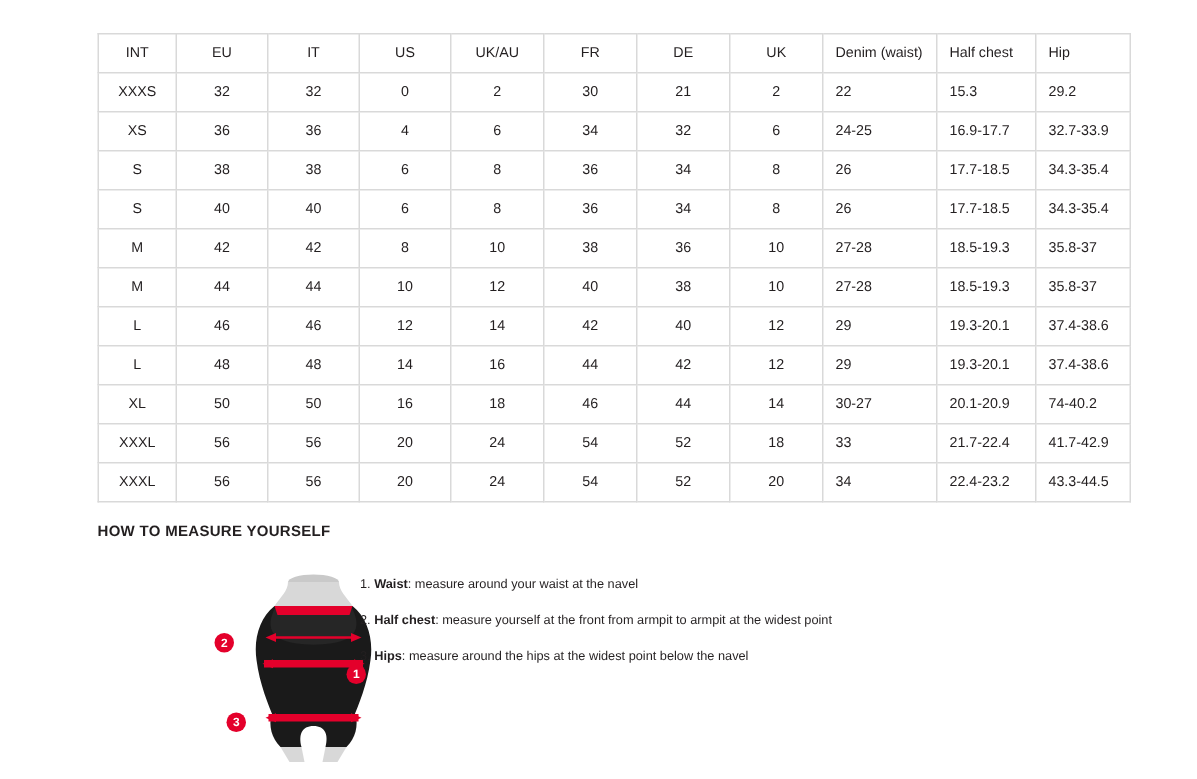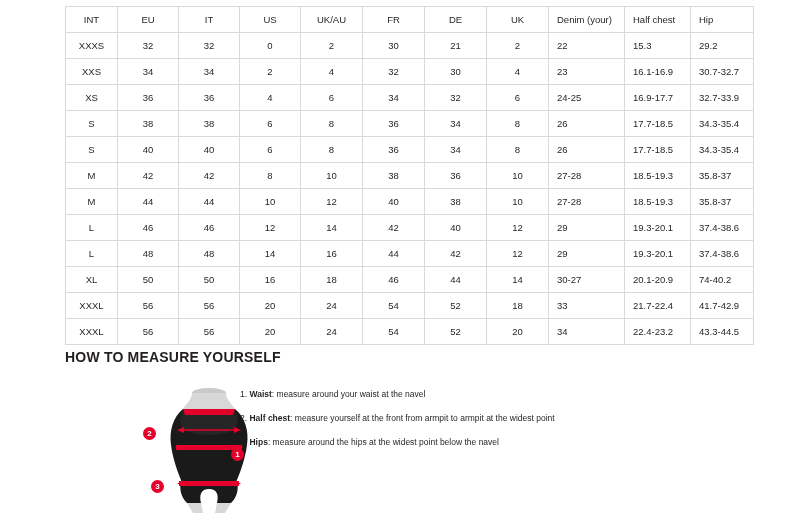--- a/index.html
+++ b/index.html
@@ -12,21 +12,21 @@
     height: 519px;
     font-family: "Liberation Sans", sans-serif;
     color: #231f20;
     position: relative;
     overflow: hidden;
   }
 
   #size-table {
     position: absolute;
     left: 65px;
-    top: 6px;
+    top: 22px;
     width: 668px;
     border-collapse: collapse;
     table-layout: fixed;
   }
   #size-table td, #size-table th {
     border: 1px solid #d9d9d9;
     height: 25px;
     text-align: center;
     vertical-align: middle;
     font-size: 9.5px;
@@ -70,21 +70,21 @@
     padding-left: 8px;
   }
 
   #measure-section {
     position: absolute;
     left: 65px;
     top: 349px;
     width: 700px;
   }
   #measure-title {
-    font-size: 14px;
+    font-size: 10px;
     font-weight: bold;
     letter-spacing: 0.2px;
     color: #231f20;
     margin-bottom: 8px;
   }
 
   #measure-body {
     position: relative;
     height: 140px;
   }
@@ -148,53 +148,40 @@
   <thead>
     <tr>
       <th>INT</th>
       <th>EU</th>
       <th>IT</th>
       <th>US</th>
       <th>UK/AU</th>
       <th>FR</th>
       <th>DE</th>
       <th>UK</th>
-      <th class="denim-col">Denim (your)</th>
+      <th class="denim-col">Denim (waist)</th>
       <th class="chest-col">Half chest</th>
       <th class="hip-col">Hip</th>
     </tr>
   </thead>
   <tbody id="table-body">
       <tr>
         <td class="left-col">XXXS</td>
         <td>32</td>
         <td>32</td>
         <td>0</td>
         <td>2</td>
         <td>30</td>
         <td>21</td>
         <td>2</td>
         <td class="denim-col">22</td>
         <td class="chest-col">15.3</td>
         <td class="hip-col">29.2</td>
       </tr>
       <tr>
-        <td class="left-col">XXS</td>
-        <td>34</td>
-        <td>34</td>
-        <td>2</td>
-        <td>4</td>
-        <td>32</td>
-        <td>30</td>
-        <td>4</td>
-        <td class="denim-col">23</td>
-        <td class="chest-col">16.1-16.9</td>
-        <td class="hip-col">30.7-32.7</td>
-      </tr>
-      <tr>
         <td class="left-col">XS</td>
         <td>36</td>
         <td>36</td>
         <td>4</td>
         <td>6</td>
         <td>34</td>
         <td>32</td>
         <td>6</td>
         <td class="denim-col">24-25</td>
         <td class="chest-col">16.9-17.7</td>

